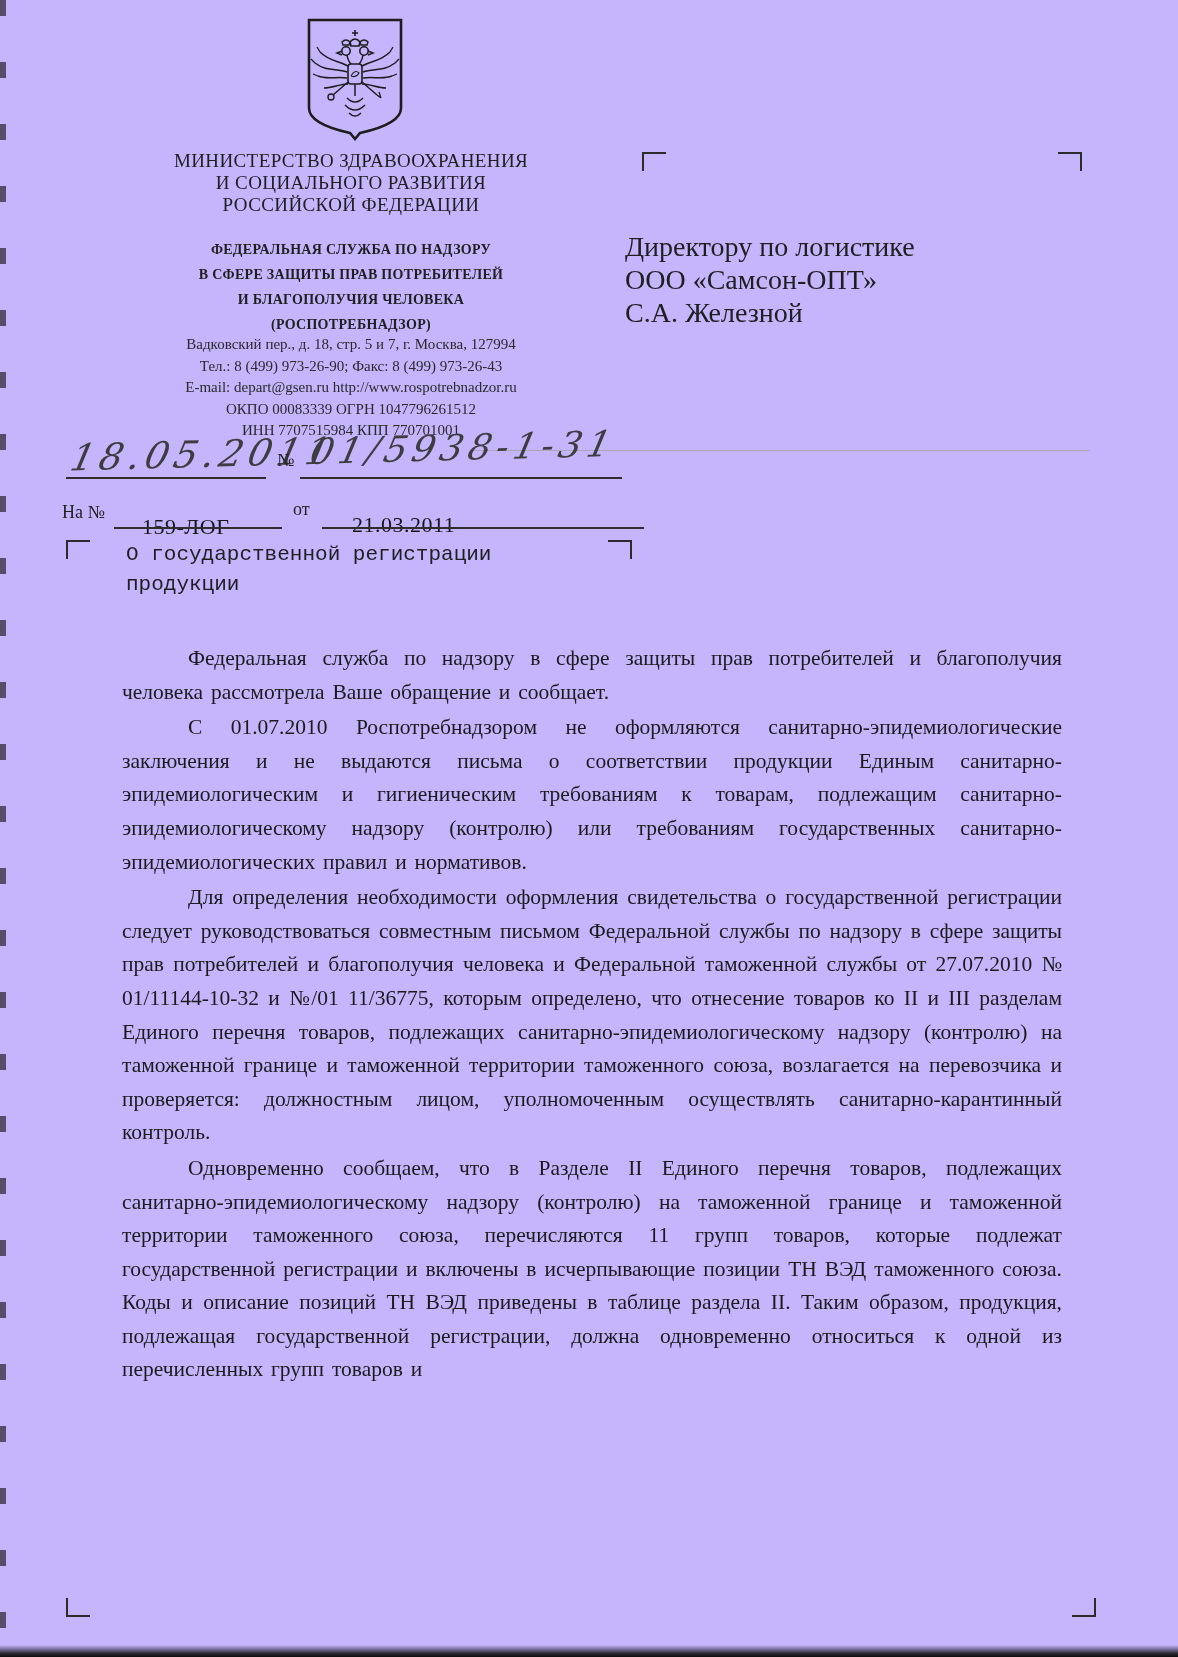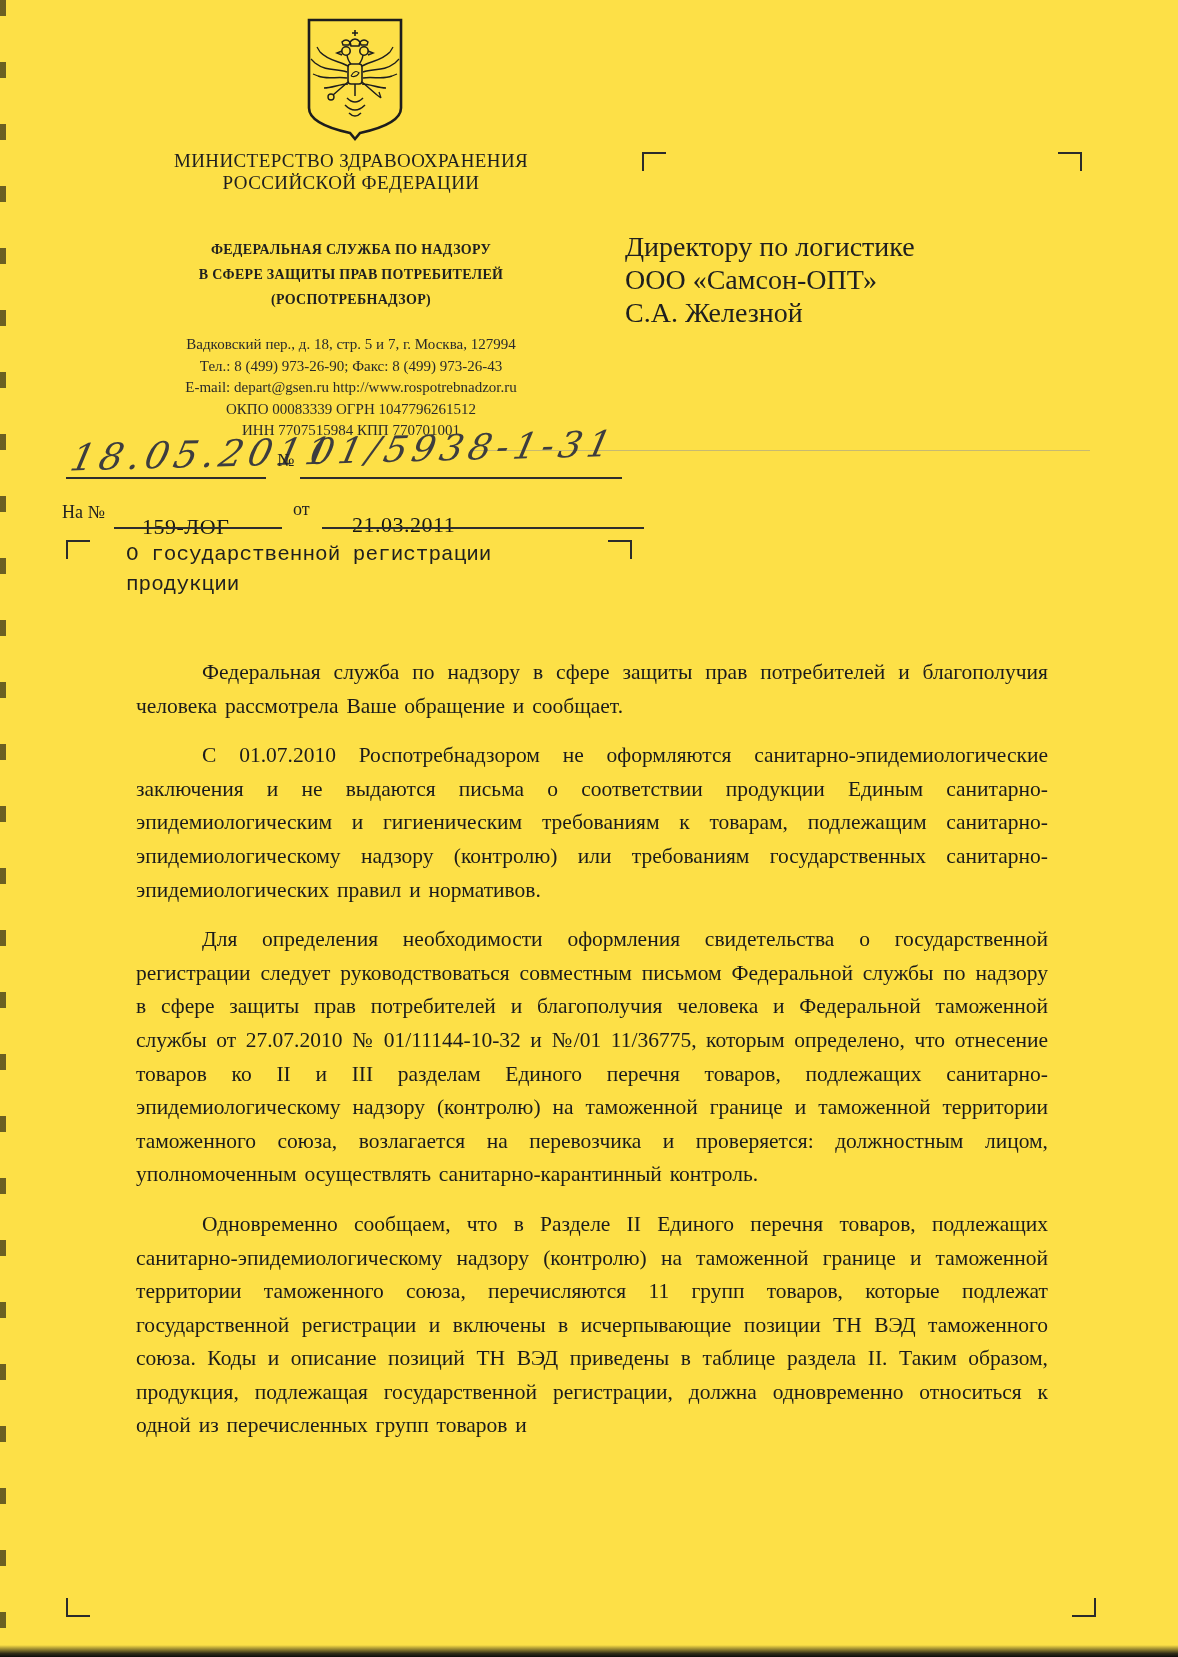--- a/index.html
+++ b/index.html
@@ -1,21 +1,21 @@
 <!DOCTYPE html>
 <html lang="ru"><head>
 <meta charset="utf-8">
 <style>
   html,body{margin:0;padding:0;}
   body{background:#e8e8e6;}
   .page{
     position:relative;
     width:1178px;height:1657px;
     margin:0 auto;
-    background:#fde047;
+    background:#c4b5fd;
     overflow:hidden;
     font-family:"Liberation Serif","DejaVu Serif",serif;
     color:#1f1f1f;
   }
   
   .edge-dashes{
     position:absolute;left:0;top:0;width:6px;height:1657px;
     background:repeating-linear-gradient(180deg,
       rgba(10,10,10,.75) 0 16px, transparent 16px 62px);
     opacity:.8;
@@ -54,21 +54,21 @@
   .ref-label{position:absolute;font-size:18px;color:#222;}
   .typed{position:absolute;font-size:22px;color:#161616;letter-spacing:.5px;}
   
   .subject{position:absolute;left:126px;top:540px;font-size:21px;line-height:30px;font-family:Liberation Mono, monospace;}
   
   .body-text{
     position:absolute;left:120px;top:640px;width:944px;
     font-size:21.5px;line-height:33.6px;
     text-align:justify;word-spacing:2.5px;color:#1b1b1b;
   }
-  .body-text p{margin:16px;text-indent:66px;}
+  .body-text p{margin:2px;text-indent:66px;}
 </style>
 </head>
 <body>
 
 <div class="page">
 
   <div class="edge-dashes"></div>
   <div class="bottom-band"></div>
 
   <div class="emblem">
@@ -100,26 +100,28 @@
         <circle cx="31" cy="81" r="3" stroke-width="1.4"></circle>
         <path d="M77 79 l4 3 M79 76 l2 6" stroke-width="1.3"></path>
 
         <path d="M55 68 v12 M47 82 q8 8 16 0 M45 89 q10 10 20 0 M49 97 q6 6 12 0" stroke-width="1.5"></path>
       </g>
     </svg>
   </div>
 
   <div class="lh-col ministry">
     <div>МИНИСТЕРСТВО ЗДРАВООХРАНЕНИЯ</div>
+    <div>И СОЦИАЛЬНОГО РАЗВИТИЯ</div>
     <div>РОССИЙСКОЙ ФЕДЕРАЦИИ</div>
   </div>
 
   <div class="lh-col service">
     <div>ФЕДЕРАЛЬНАЯ СЛУЖБА ПО НАДЗОРУ</div>
     <div>В СФЕРЕ ЗАЩИТЫ ПРАВ ПОТРЕБИТЕЛЕЙ</div>
+    <div>И БЛАГОПОЛУЧИЯ ЧЕЛОВЕКА</div>
     <div>(РОСПОТРЕБНАДЗОР)</div>
   </div>
 
   <div class="lh-col contacts">
     <div>Вадковский пер., д. 18, стр. 5 и 7,  г. Москва, 127994</div>
     <div>Тел.: 8 (499) 973-26-90; Факс: 8 (499) 973-26-43</div>
     <div>E-mail: depart@gsen.ru  http://www.rospotrebnadzor.ru</div>
     <div>ОКПО 00083339  ОГРН 1047796261512</div>
     <div>ИНН 7707515984  КПП 770701001</div>
   </div>

